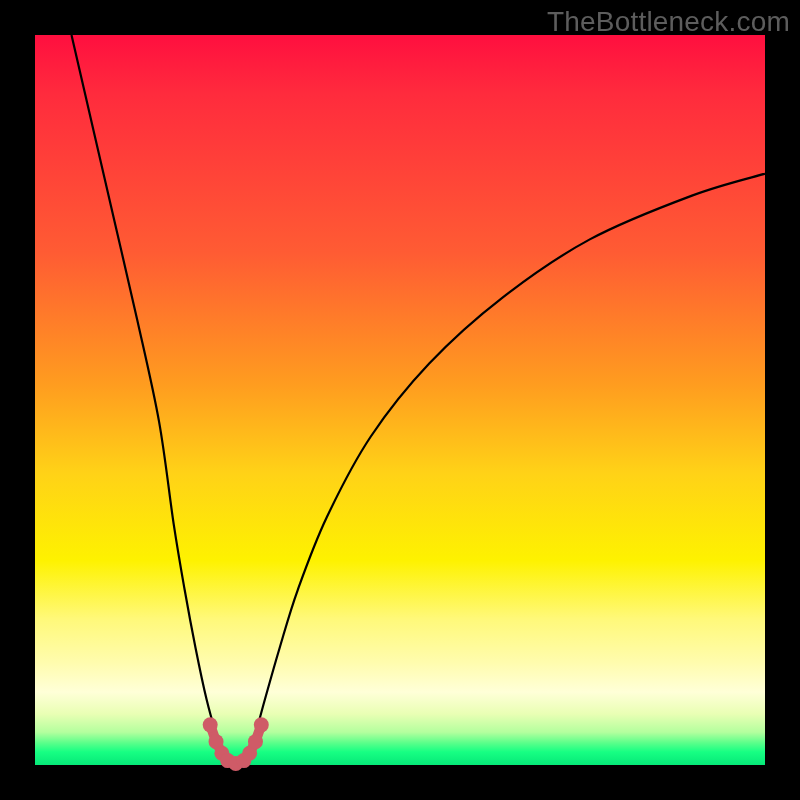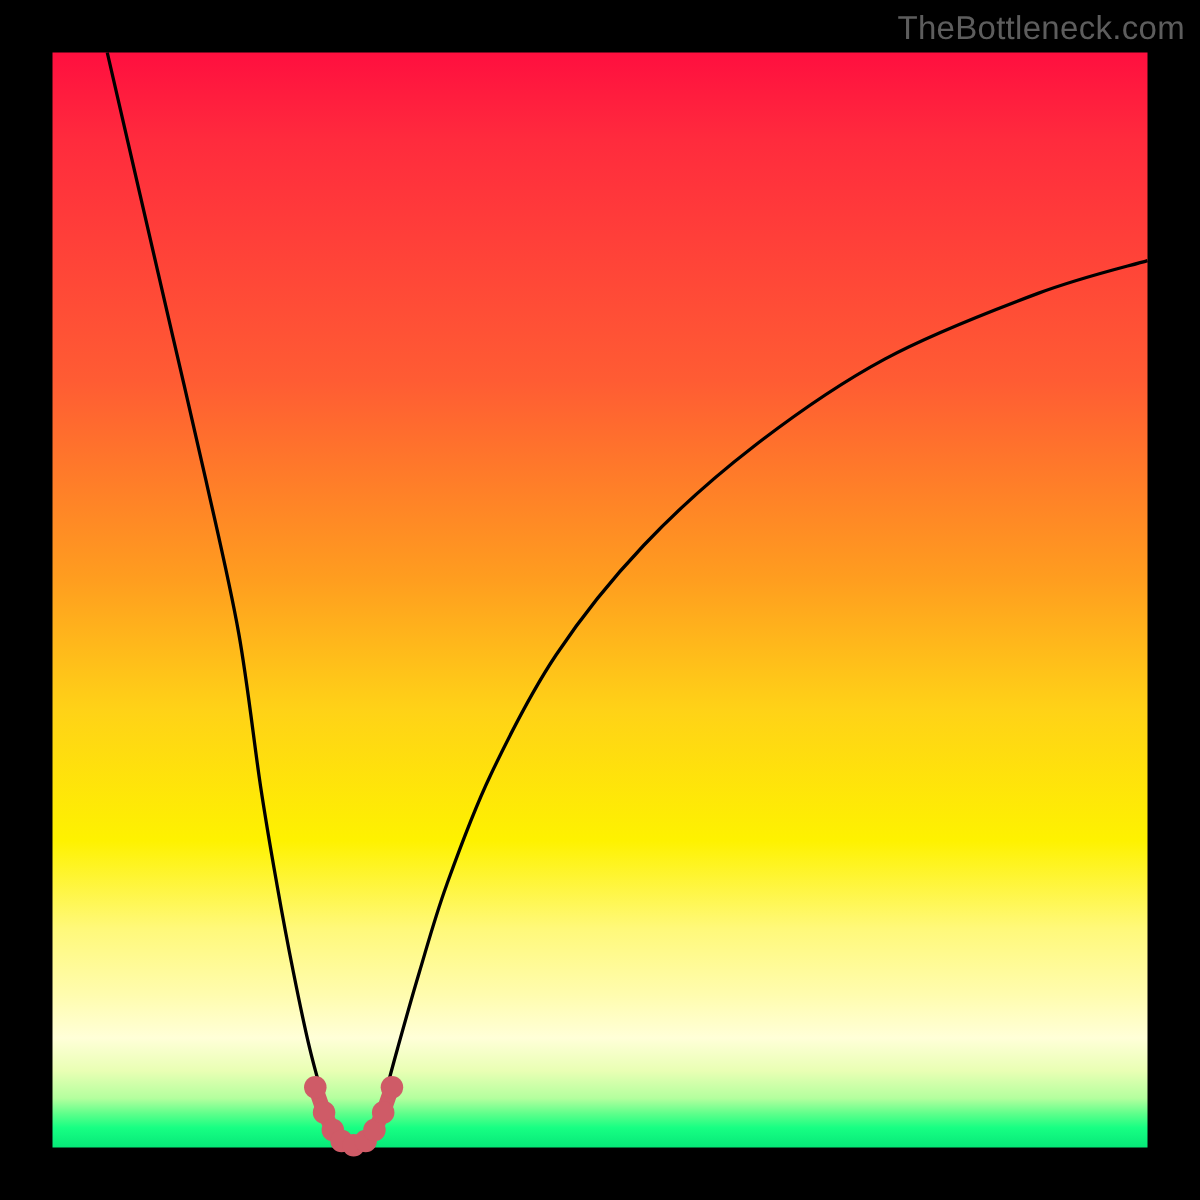--- a/index.html
+++ b/index.html
@@ -42,21 +42,21 @@
       #59ff8a 97%,
       #17ff83 98.2%,
       #06e878 100%
     );
   }
   .watermark {
     position: absolute;
     top: 6px;
     right: 10px;
     color: #5d5d5d;
-    font-size: 22px;
+    font-size: 28px;
     font-weight: 500;
     letter-spacing: 0.2px;
     user-select: none;
   }
   svg.curve {
     position: absolute;
     left: 0;
     top: 0;
     width: 730px;
     height: 730px;

